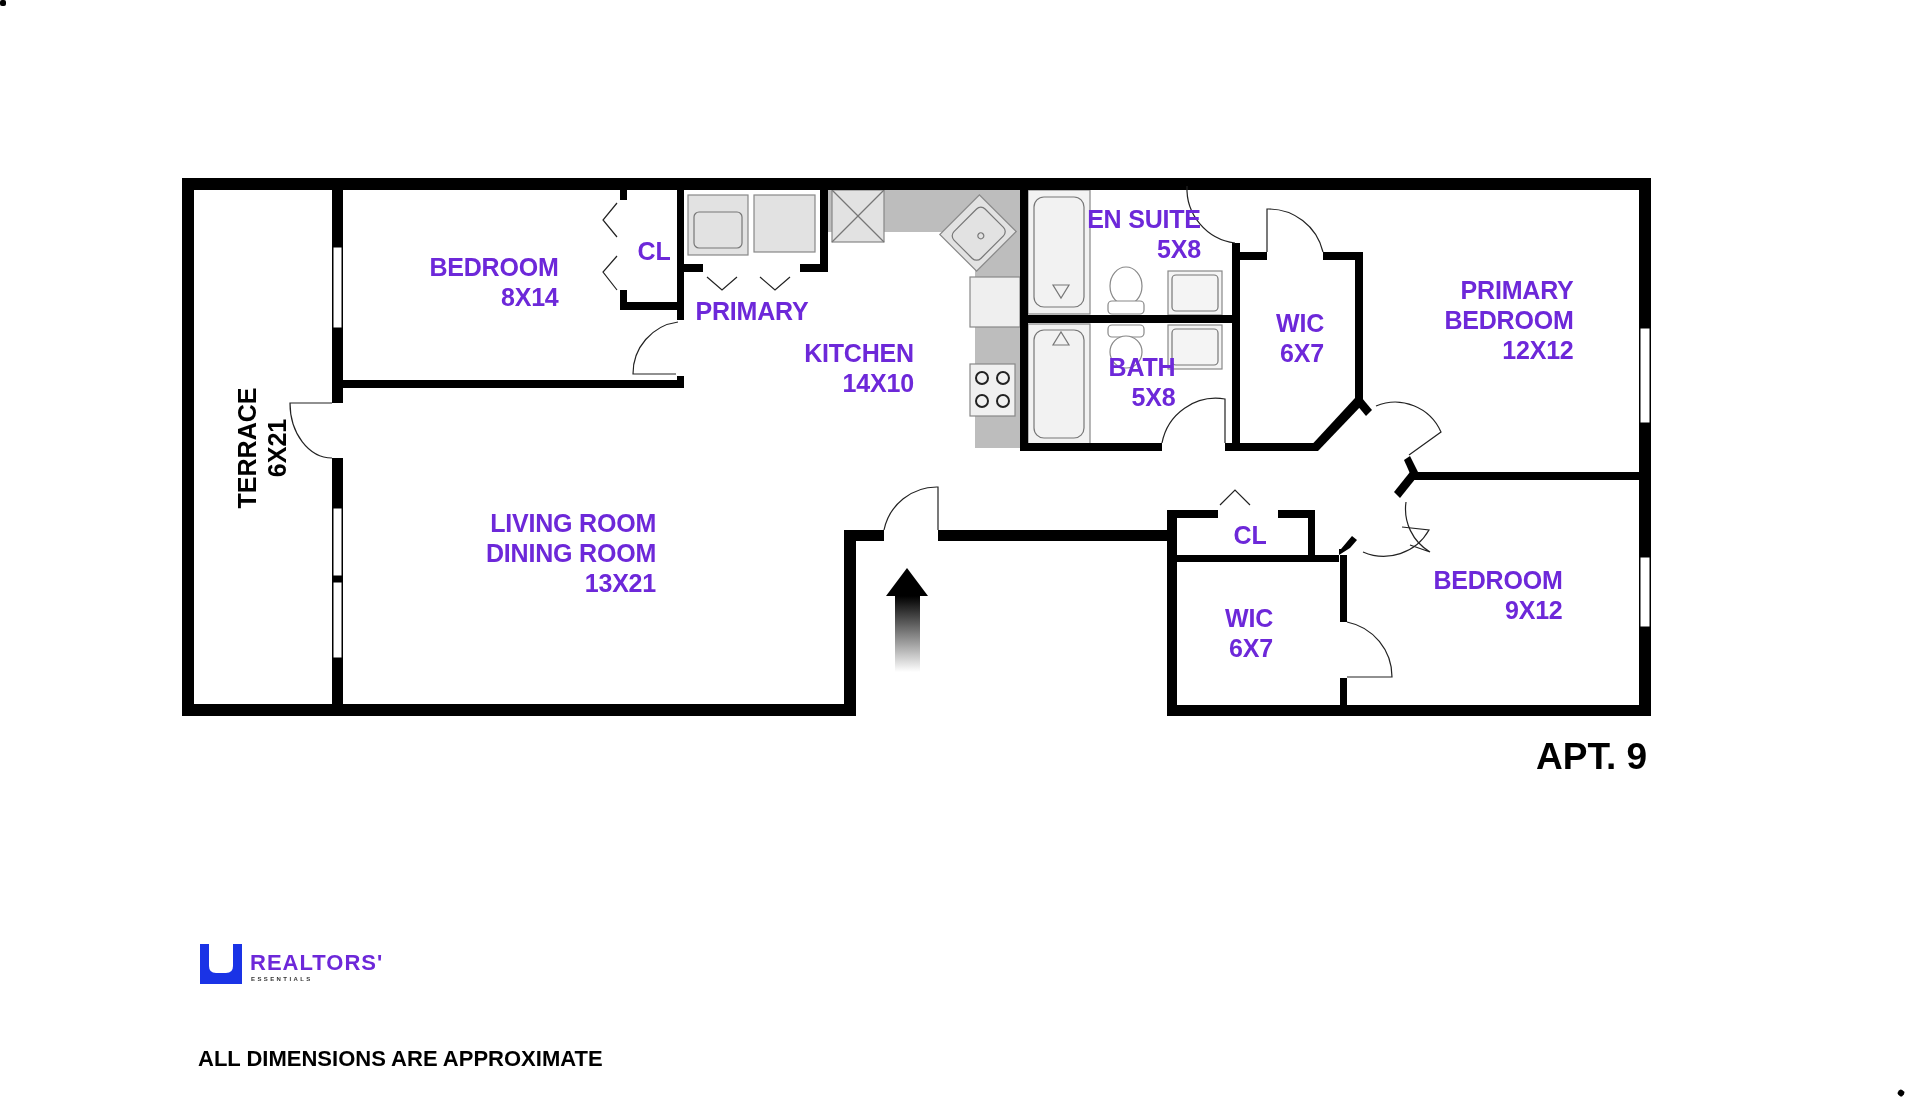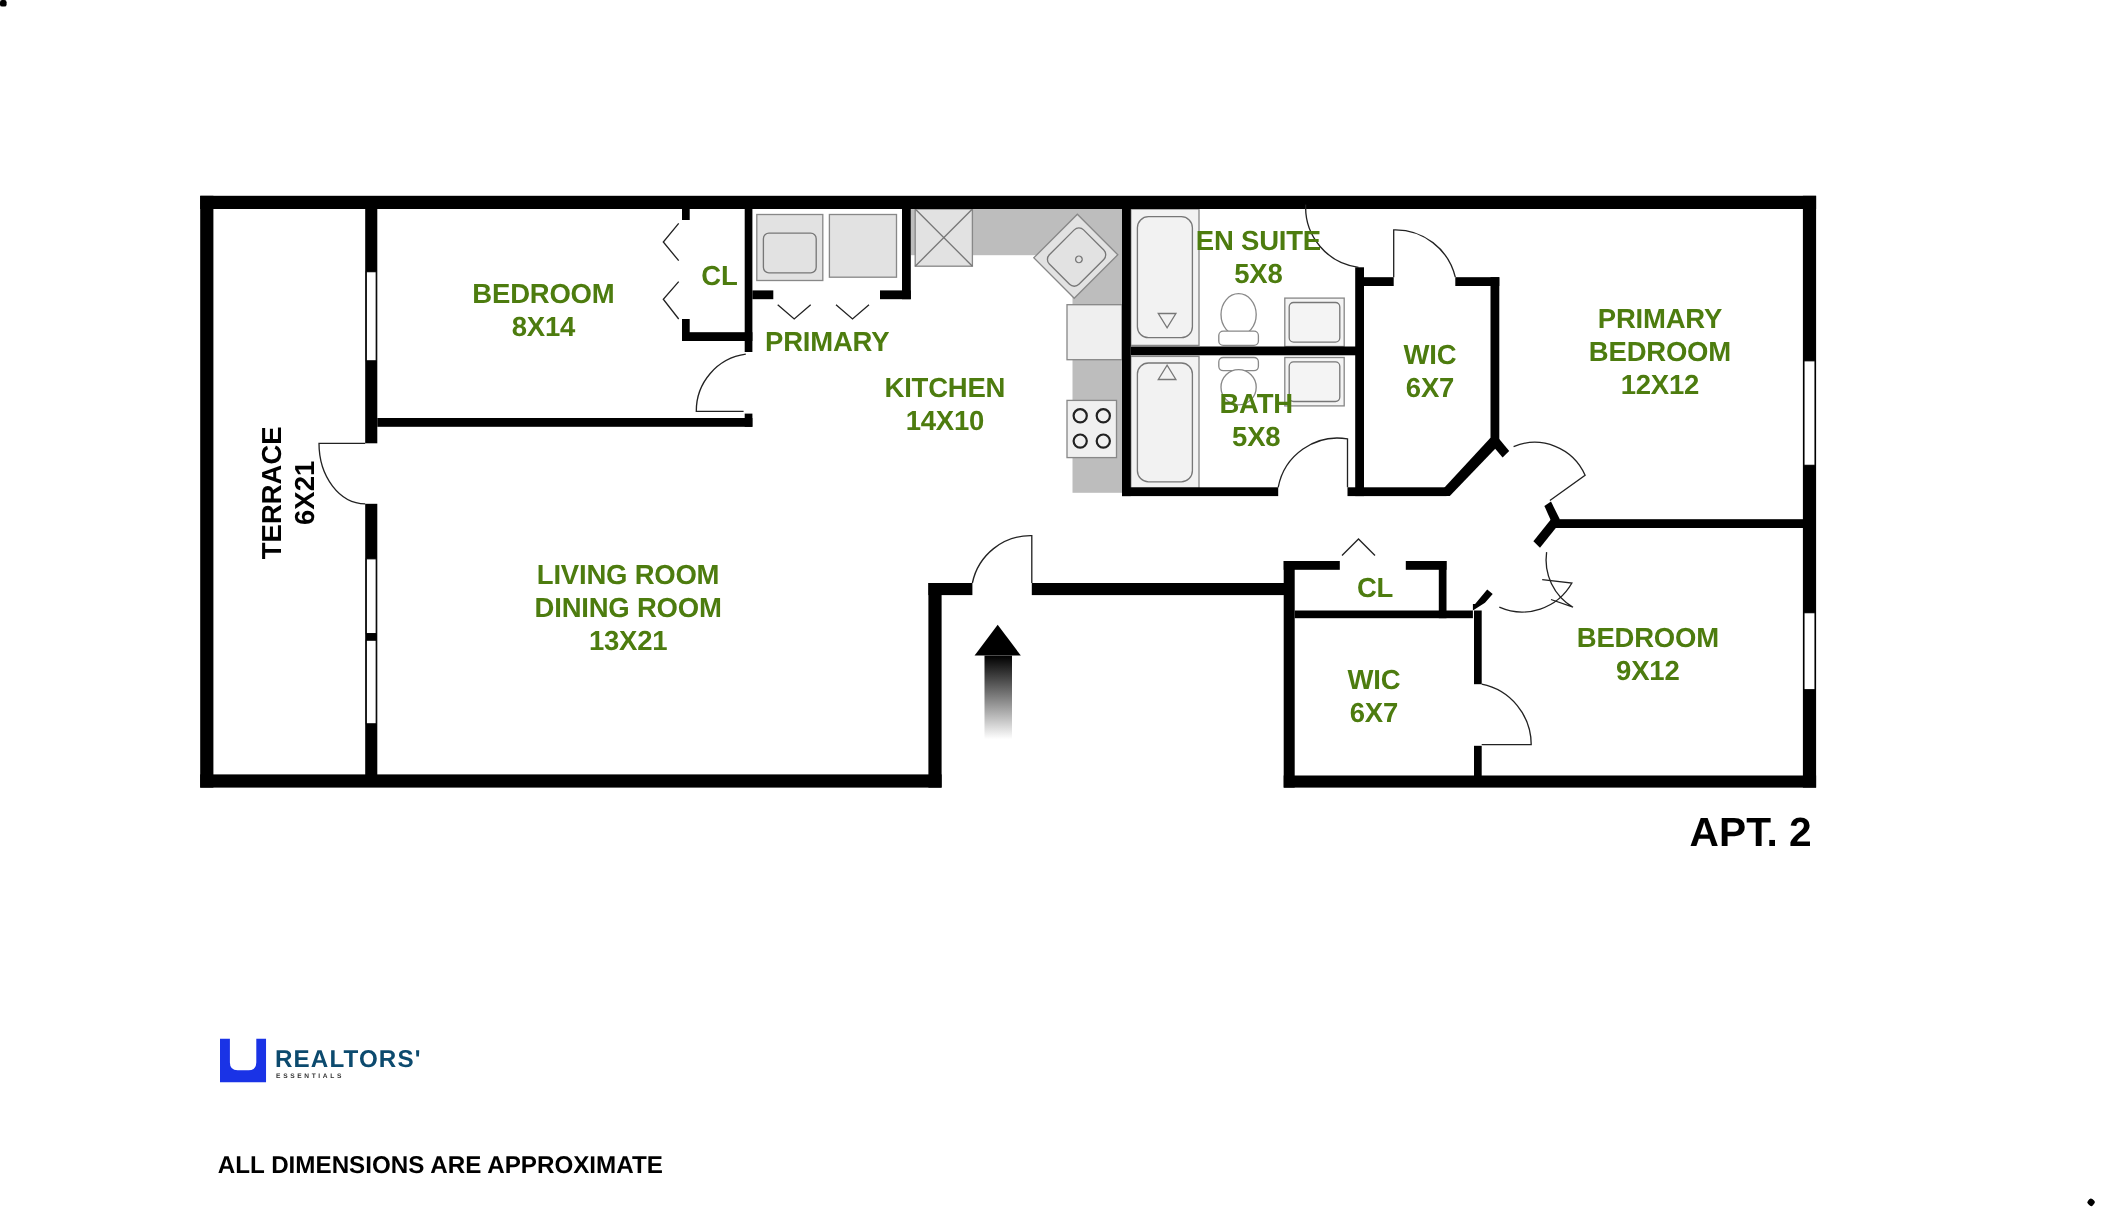--- a/index.html
+++ b/index.html
@@ -5,33 +5,33 @@
   html, body { margin: 0; padding: 0; background: #ffffff; }
   body { width: 1914px; height: 1110px; position: relative; overflow: hidden;
          font-family: "Liberation Sans", sans-serif; }
   #plan { position: absolute; left: 0; top: 0; }
   .wall { fill: #000; }
   .win { fill: #fff; stroke: #000; stroke-width: 1; }
   .arc { fill: none; stroke: #222; stroke-width: 1.2; }
   .counter { fill: #bdbdbd; }
   .appl { fill: #e2e2e2; stroke: #888; stroke-width: 1.2; }
   .applin { fill: none; stroke: #777; stroke-width: 1.2; }
-  .label { position: absolute; font-weight: bold; color: #4d7c0f; text-align: center;
+  .label { position: absolute; font-weight: bold; color: #6d28d9; text-align: right;
            font-size: 25px; line-height: 30px; white-space: nowrap;
            transform: translateX(-50%); letter-spacing: -0.2px; }
   .label span { display: block; }
   .terrace { position: absolute; font-weight: bold; font-size: 25px; line-height: 30px;
              text-align: center; white-space: nowrap;
              transform: translate(-50%, -50%) rotate(-90deg); }
   .terrace span { display: block; }
   .apt { position: absolute; left: 1536px; top: 736px; font-size: 37px; font-weight: bold; }
   .logo { position: absolute; left: 200px; top: 944px; height: 42px; }
   .logo-mark { position: absolute; left: 0; top: 0; width: 42px; height: 40px; }
   .logo-word { position: absolute; left: 50px; top: 6px; font-size: 22px; font-weight: bold;
-               color: #0c4a6e; letter-spacing: 1px; white-space: nowrap; }
+               color: #6d28d9; letter-spacing: 1px; white-space: nowrap; }
   .logo-sub { position: absolute; left: 51px; top: 32px; font-size: 6px; color: #333;
               letter-spacing: 2.4px; font-weight: bold; white-space: nowrap; }
   .disclaimer { position: absolute; left: 198px; top: 1046px; font-size: 22px; font-weight: bold;
                 white-space: nowrap; }
   .dot { position: absolute; width: 6px; height: 6px; background: #000; border-radius: 2px; }
 </style>
 </head>
 <body>
 
 <div class="dot" style="left:0;top:0;"></div>
@@ -272,21 +272,21 @@
 <div class="label" style="left:1249px;top:603px;">
   <span>WIC</span>
   <span>6X7</span>
 </div>
 
 <div class="label" style="left:1498px;top:565px;">
   <span>BEDROOM</span>
   <span>9X12</span>
 </div>
 
-<div class="apt">APT. 2</div>
+<div class="apt">APT. 9</div>
 
 <div class="logo">
   <svg class="logo-mark" viewBox="0 0 42 40">
     <path d="M0 0 H9 V22 Q9 29 16 29 H26 Q33 29 33 22 V0 H42 V40 H0 Z" fill="#1a33e6"></path>
   </svg>
   <div class="logo-word">REALTORS'</div>
   <div class="logo-sub">ESSENTIALS</div>
 </div>
 
 <div class="disclaimer">ALL DIMENSIONS ARE APPROXIMATE</div>

